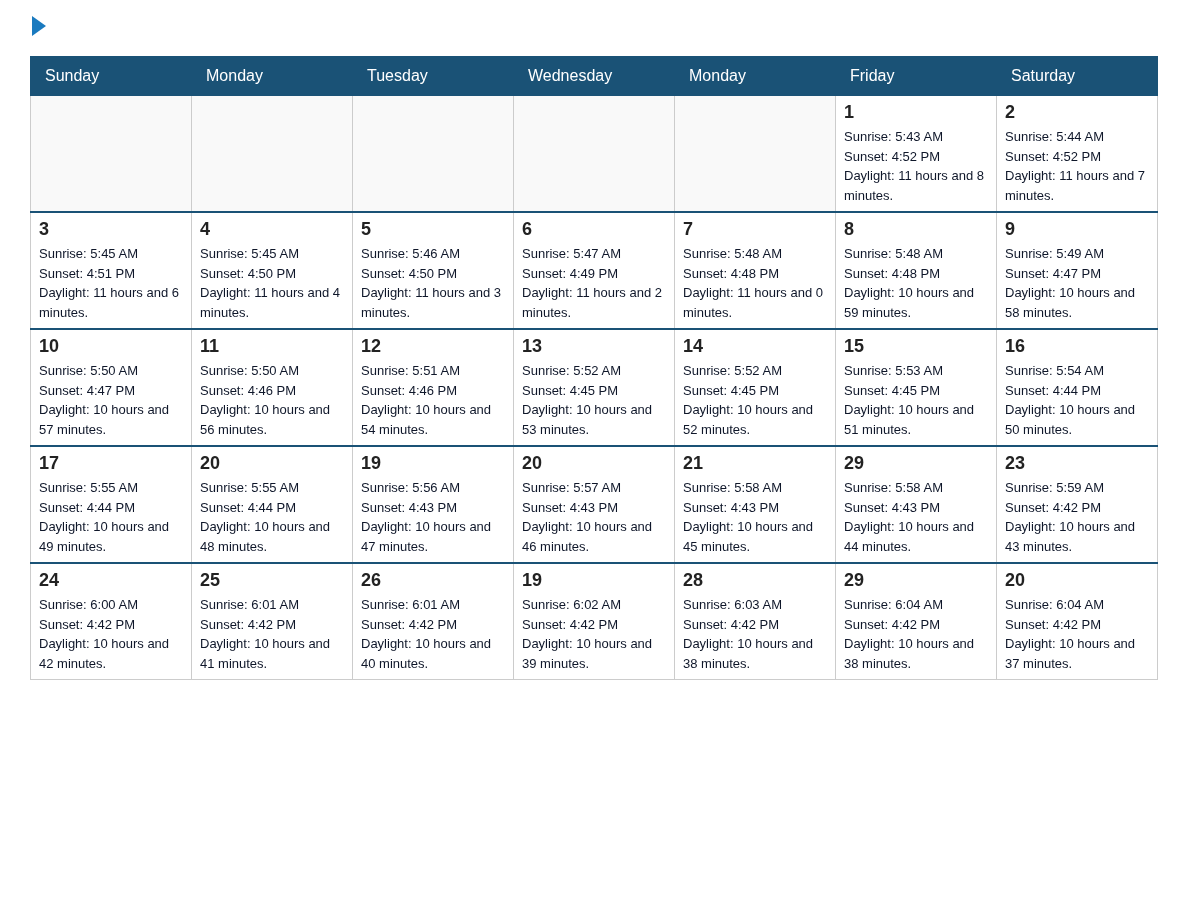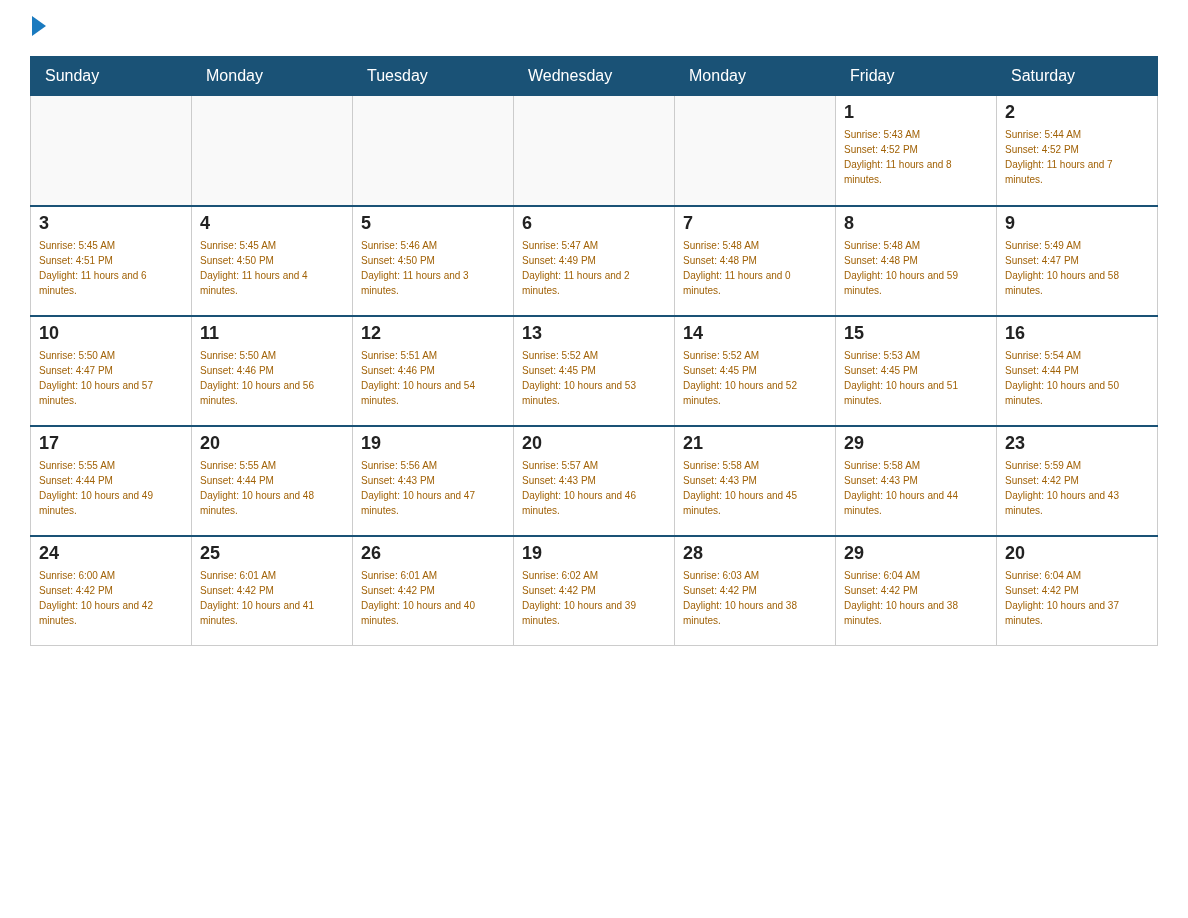--- a/index.html
+++ b/index.html
@@ -88,22 +88,22 @@
       height: 110px;
     }
     .day-number {
       font-size: 18px;
       font-weight: bold;
       color: #222;
       display: block;
       margin-bottom: 4px;
     }
     .day-info {
-      font-size: 10px;
-      color: #a16207;
+      font-size: 13px;
+      color: #0f172a;
       line-height: 1.5;
     }
     .empty-cell {
       background: #f9f9f9;
     }
     .row-border td {
       border-top: 2px solid #1a5276;
     }
   </style>
 </head>

